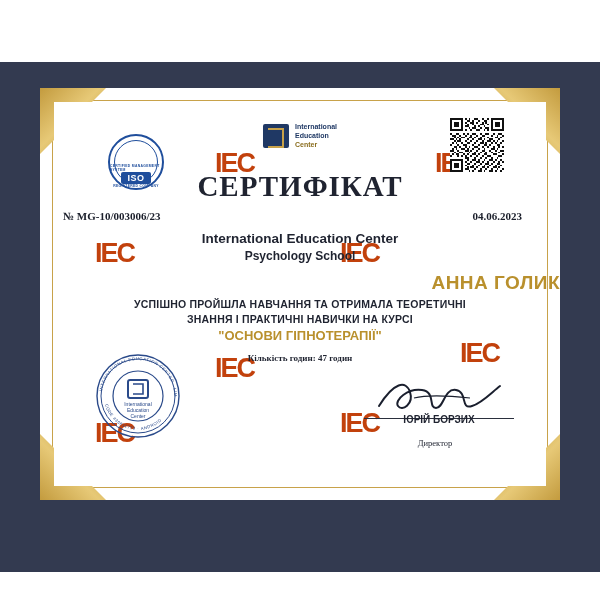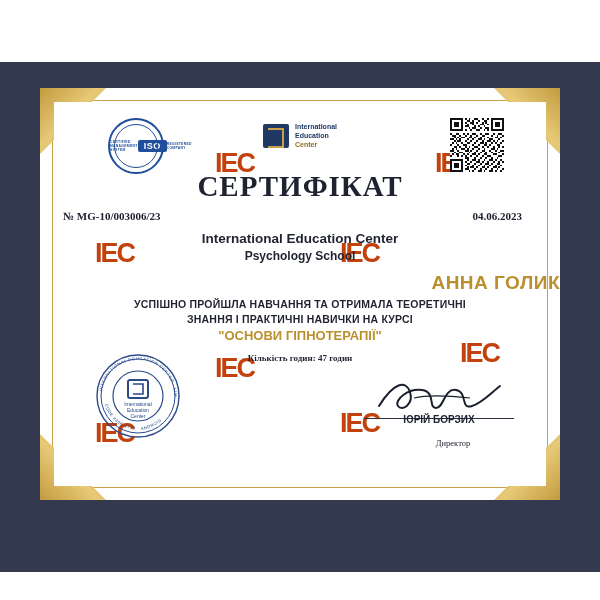--- a/index.html
+++ b/index.html
@@ -127,30 +127,30 @@
     color: #1f3864;
     font-weight: 700;
     text-align: left;
   }
   .logo-text div:last-child { color: #8a6d1e; }
 
   
   .iso-seal {
     position: absolute;
     left: 68px;
-    top: 30px;
+    top: 46px;
     width: 52px;
     height: 52px;
     border-radius: 50%;
     border: 2px solid #1f4e9c;
     background: #ffffff;
     display: flex;
     align-items: center;
-    justify-content: space-between;
-    flex-direction: row;
+    justify-content: flex-end;
+    flex-direction: column;
   }
   .iso-seal .ring {
     position: absolute;
     left: 4px; top: 4px; right: 4px; bottom: 4px;
     border: 1px solid #1f4e9c;
     border-radius: 50%;
   }
   .iso-seal .iso-band {
     background: #1f4e9c;
     color: #fff;
@@ -296,21 +296,21 @@
     right: 46px;
     top: 326px;
     width: 150px;
     text-align: center;
     font-size: 10px;
     font-weight: 700;
     color: #1f2330;
   }
   .sig-role {
     position: absolute;
-    right: 32px;
+    right: 50px;
     top: 350px;
     width: 150px;
     text-align: center;
     font-family: "Liberation Serif", serif;
     font-size: 8.5px;
     color: #1f2330;
   }
 </style>
 </head>
 <body>

